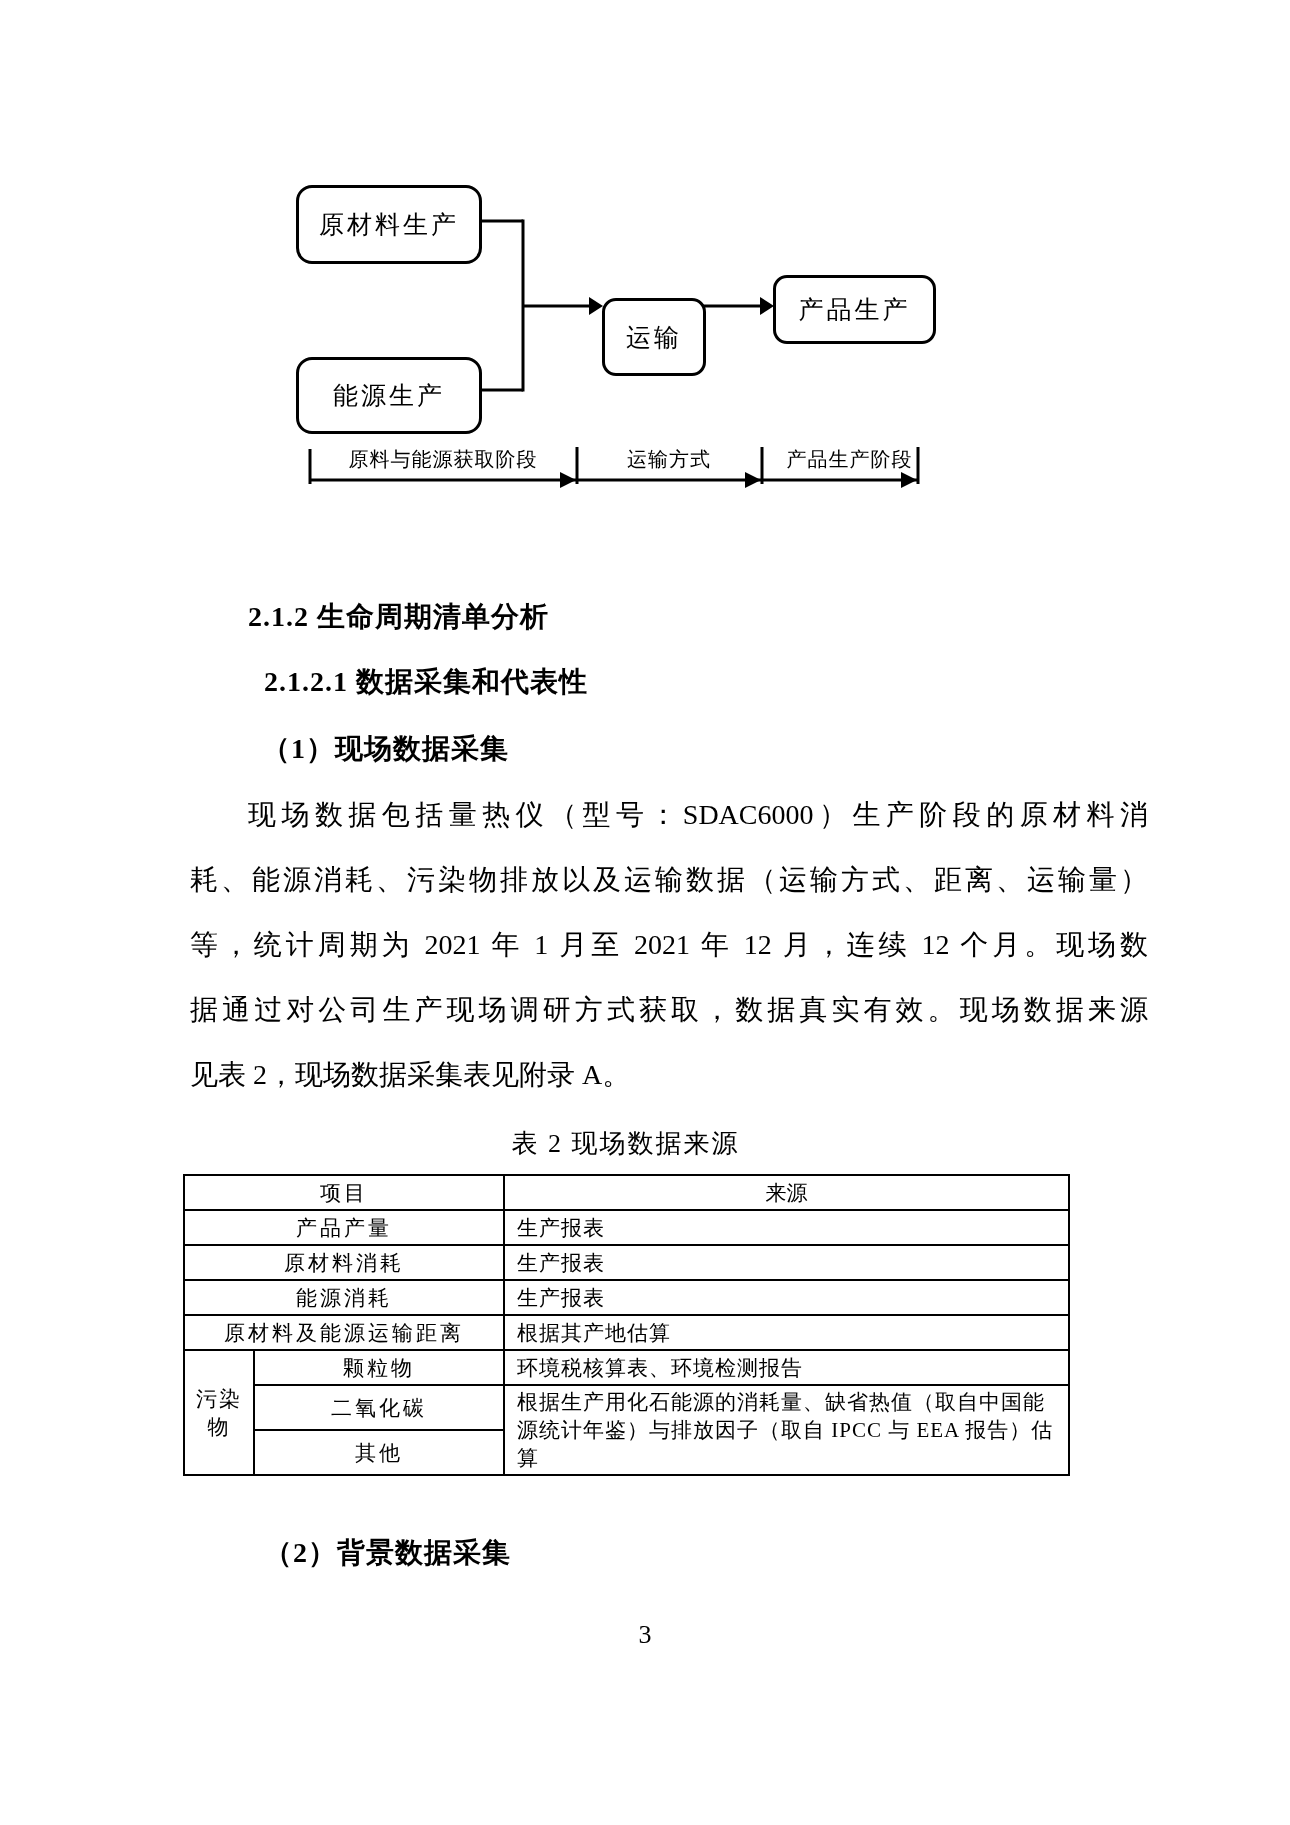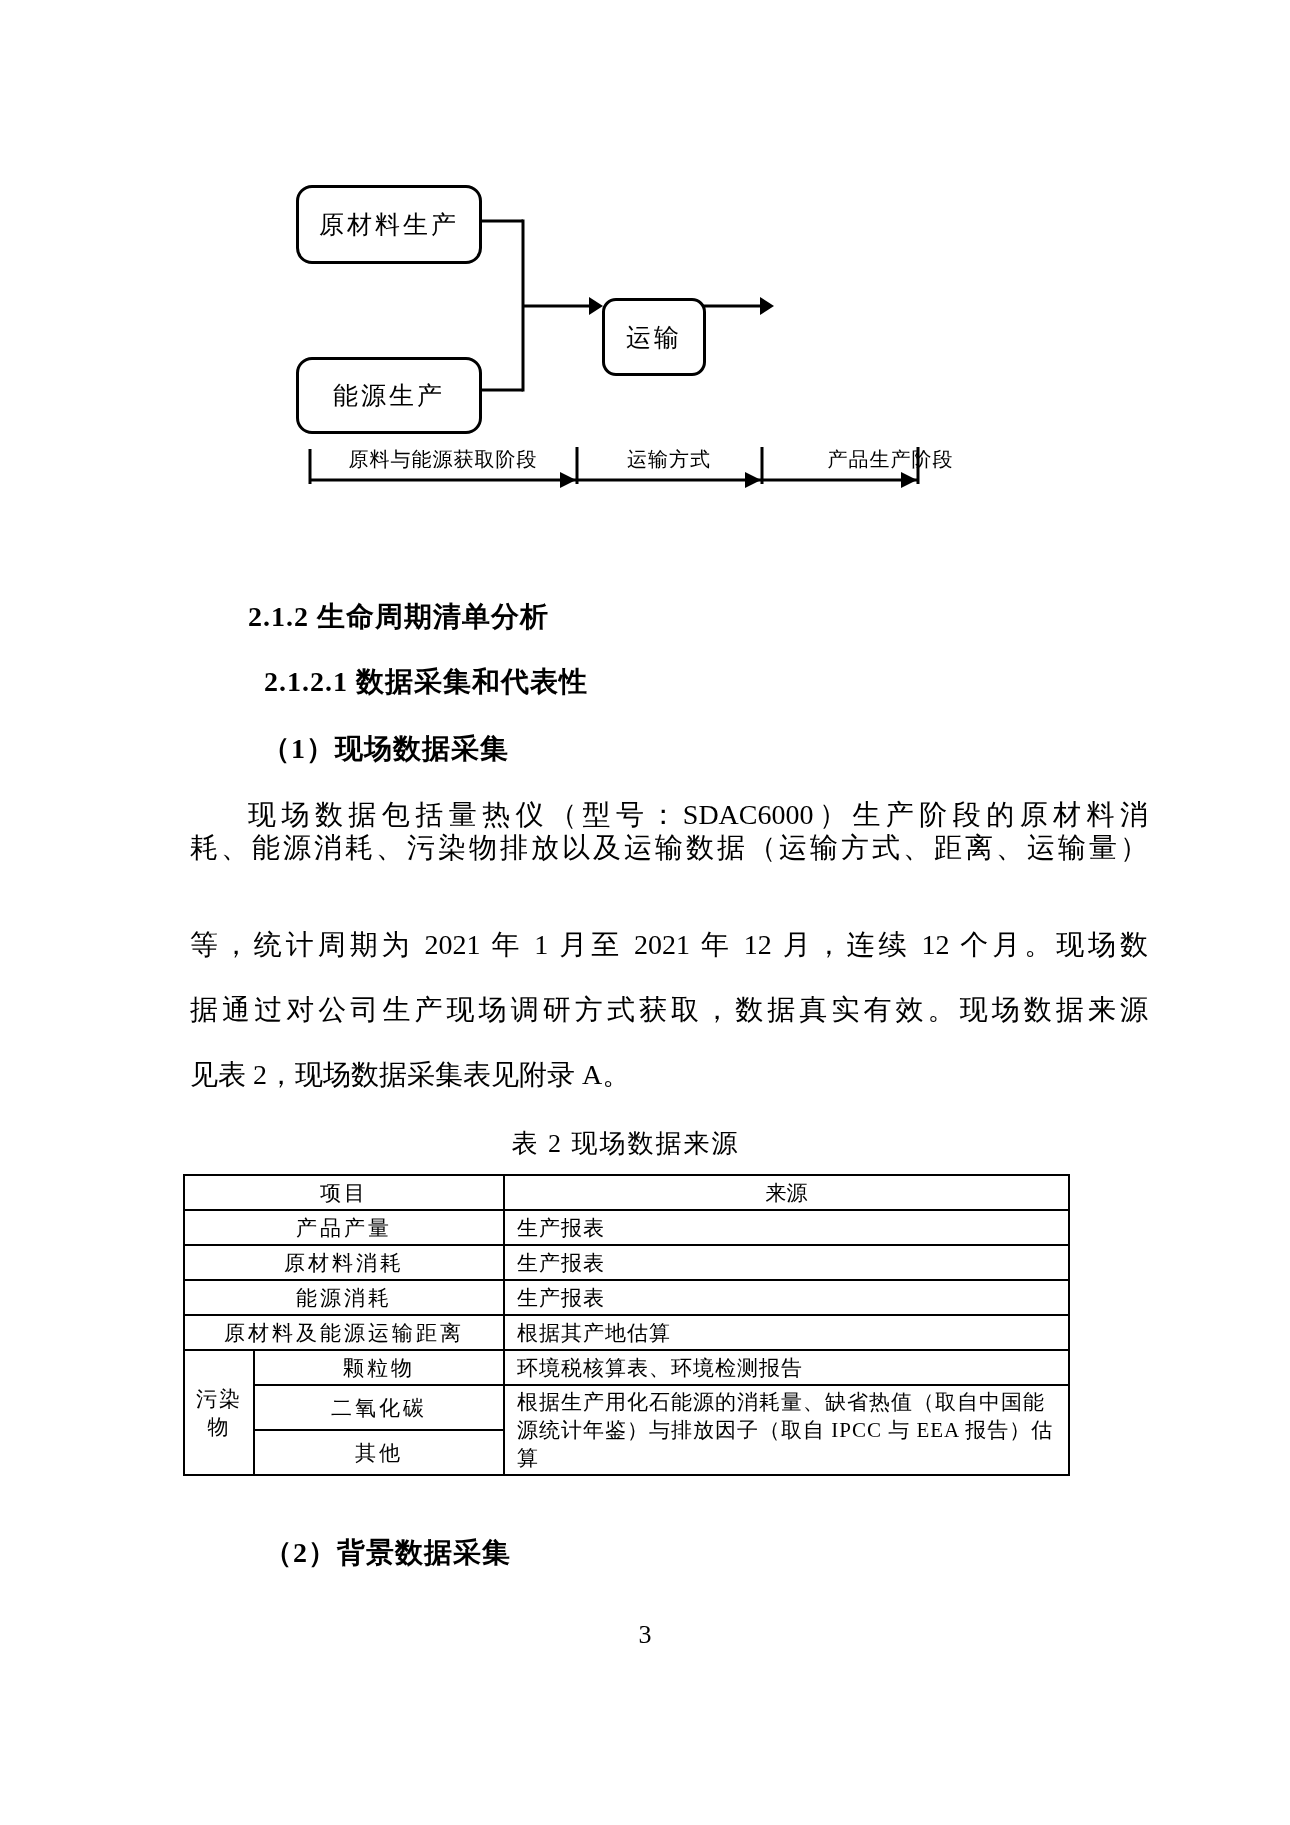--- a/index.html
+++ b/index.html
@@ -98,32 +98,35 @@
 
   <div class="fc-box" style="left:296px;top:185px;width:180px;height:73px;">
     <span>原材料生产</span>
   </div>
   <div class="fc-box" style="left:296px;top:357px;width:180px;height:71px;">
     <span>能源生产</span>
   </div>
   <div class="fc-box" style="left:602px;top:270px;width:98px;height:72px;border-radius:14px;margin-top:28px;">
     <span>运输</span>
   </div>
+  <div class="fc-box" style="left:773px;top:275px;width:157px;height:63px;border-radius:14px;">
+    <span>产品生产</span>
+  </div>
 
   <div class="tl-label" style="left:330px;width:226px;">原料与能源获取阶段</div>
   <div class="tl-label" style="left:592px;width:154px;">运输方式</div>
-  <div class="tl-label" style="left:764px;width:171px;margin-left:41px;">产品生产阶段</div>
+  <div class="tl-label" style="left:764px;width:171px;">产品生产阶段</div>
 </div>
 
 <div class="heading" style="left:248px;top:598px;">2.1.2 生命周期清单分析</div>
 <div class="heading" style="left:264px;top:663px;">2.1.2.1 数据采集和代表性</div>
 <div class="heading" style="left:262px;top:730px;">（1）现场数据采集</div>
 
 <div class="para-line first" style="top:798px;">现场数据包括量热仪（型号：SDAC6000）生产阶段的原材料消</div>
-<div class="para-line" style="top:831px;">耗、能源消耗、污染物排放以及运输数据（运输方式、距离、运输量）</div>
+<div class="para-line" style="top:863px;">耗、能源消耗、污染物排放以及运输数据（运输方式、距离、运输量）</div>
 <div class="para-line" style="top:928px;">等，统计周期为 2021 年 1 月至 2021 年 12 月，连续 12 个月。现场数</div>
 <div class="para-line" style="top:993px;">据通过对公司生产现场调研方式获取，数据真实有效。现场数据来源</div>
 <div class="para-line last" style="top:1058px;">见表 2，现场数据采集表见附录 A。</div>
 
 <div class="tbl-caption">表 2 现场数据来源</div>
 
 <table class="src">
   <colgroup>
     <col style="width:70px">
       <col style="width:250px">

